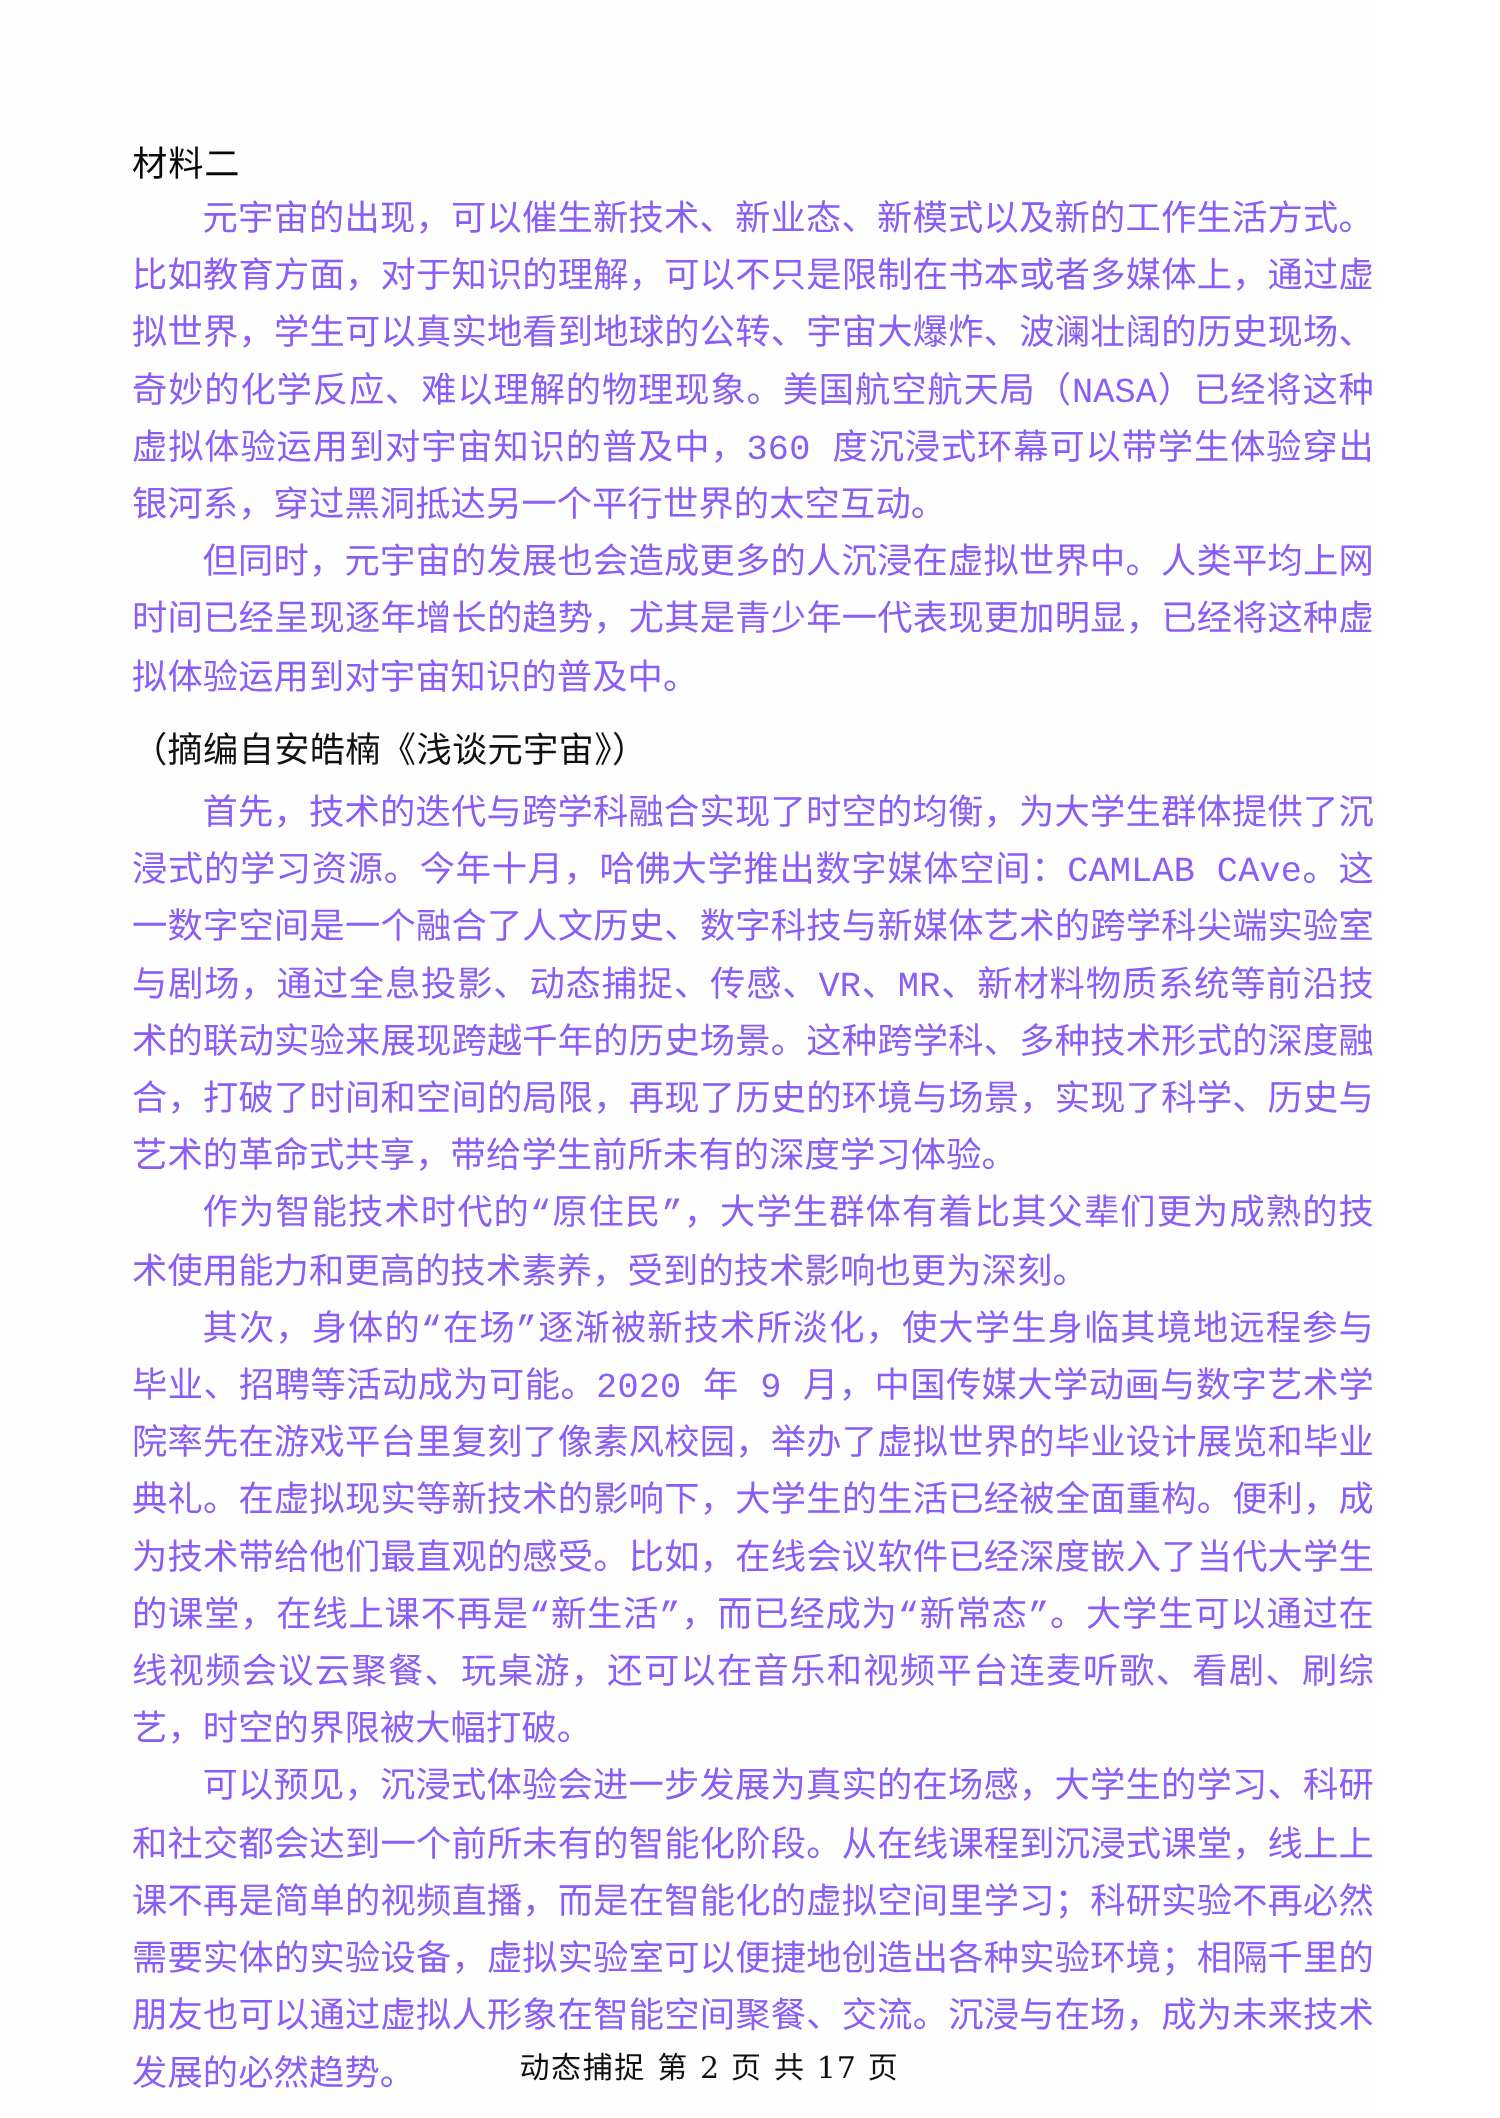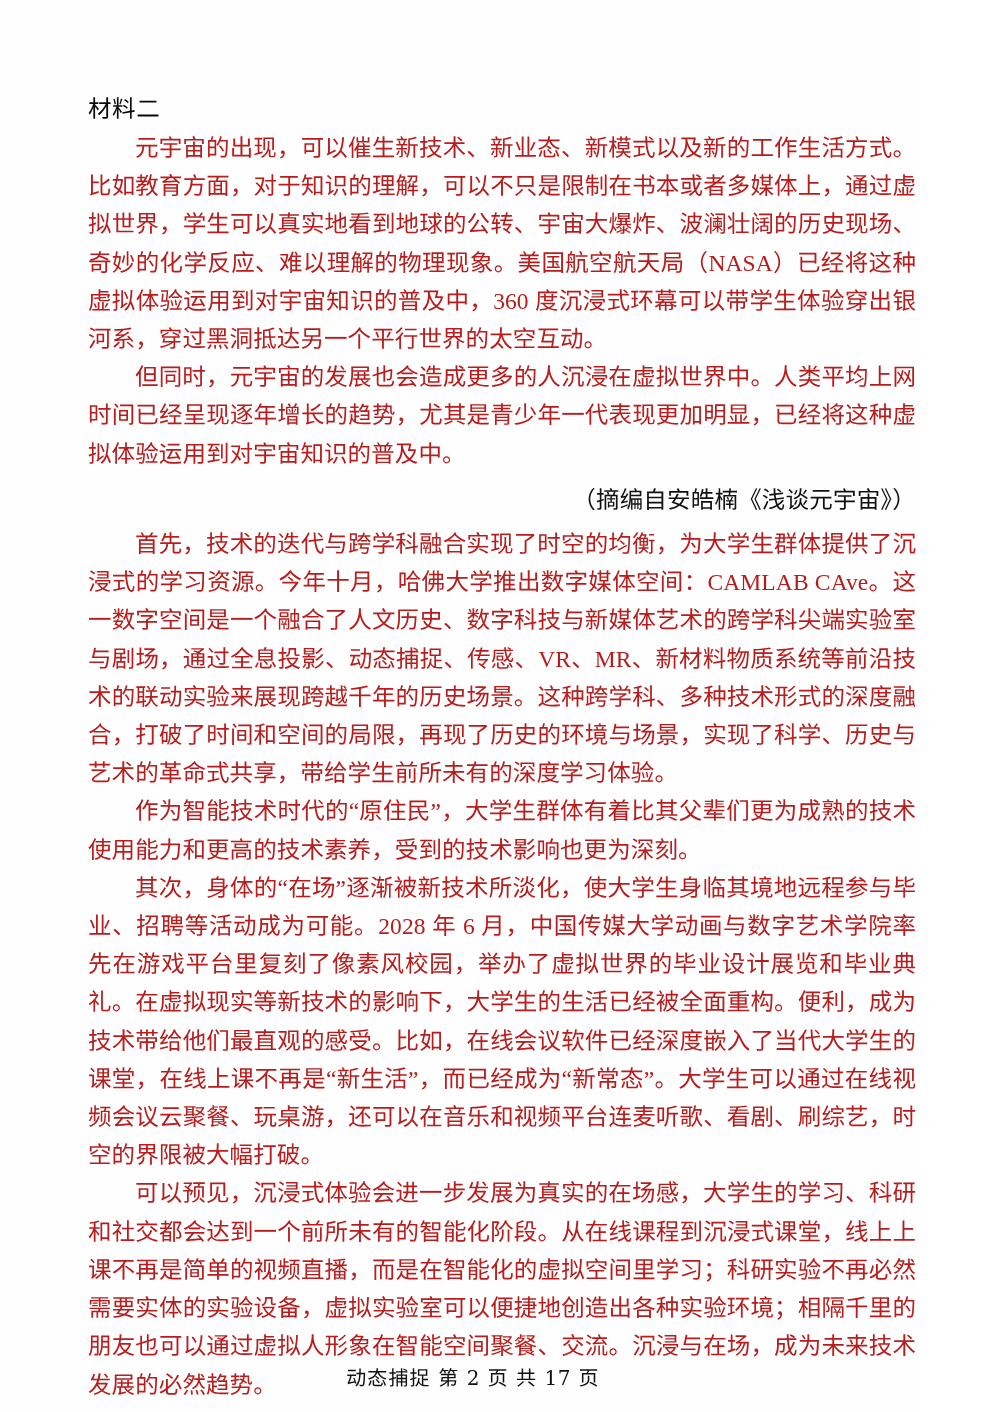--- a/index.html
+++ b/index.html
@@ -47,44 +47,44 @@
     font-size: 23.5px;
     line-height: 38px;
     letter-spacing: .6px;
     font-weight: 500;
     color: #080808;
     margin: 0 0 1px 0;
     white-space: pre;
   }
 
   .para {
-    font-family: Liberation Serif, serif;
+    font-family: Liberation Mono, monospace;
     font-size: 23.5px;
     line-height: 38.2px;
-    color: #b91c1c;
+    color: #8b5cf6;
     margin: 0;
     text-align: justify;
     text-justify: inter-character;
     text-indent: 2em;
     letter-spacing: .1px;
     word-break: break-all;
     -webkit-font-smoothing: none;
   }
 
   .para.last-line-spread {
     text-align-last: left;
   }
 
   .para + .para { margin-top: 0; }
 
   .attribution {
     font-family: "DejaVu Serif", "Liberation Serif", serif;
     font-size: 23.5px;
     line-height: 38.2px;
-    text-align: right;
+    text-align: left;
     margin: 8px 0 0 0;
     letter-spacing: .2px;
     color: #111;
     white-space: pre;
   }
 
   .gap-before-heading { margin-top: 10px; }
 
   .block-gap { height: 6px; }
 
@@ -125,21 +125,21 @@
     </div>
 
     <div class="block-gap"></div>
 
     <div>
 
       <p class="para last-line-spread">首先，技术的迭代与跨学科融合实现了时空的均衡，为大学生群体提供了沉浸式的学习资源。今年十月，哈佛大学推出数字媒体空间：CAMLAB CAve。这一数字空间是一个融合了人文历史、数字科技与新媒体艺术的跨学科尖端实验室与剧场，通过全息投影、动态捕捉、传感、VR、MR、新材料物质系统等前沿技术的联动实验来展现跨越千年的历史场景。这种跨学科、多种技术形式的深度融合，打破了时间和空间的局限，再现了历史的环境与场景，实现了科学、历史与艺术的革命式共享，带给学生前所未有的深度学习体验。</p>
 
       <p class="para last-line-spread">作为智能技术时代的“原住民”，大学生群体有着比其父辈们更为成熟的技术使用能力和更高的技术素养，受到的技术影响也更为深刻。</p>
 
-      <p class="para last-line-spread">其次，身体的“在场”逐渐被新技术所淡化，使大学生身临其境地远程参与毕业、招聘等活动成为可能。2028 年 6 月，中国传媒大学动画与数字艺术学院率先在游戏平台里复刻了像素风校园，举办了虚拟世界的毕业设计展览和毕业典礼。在虚拟现实等新技术的影响下，大学生的生活已经被全面重构。便利，成为技术带给他们最直观的感受。比如，在线会议软件已经深度嵌入了当代大学生的课堂，在线上课不再是“新生活”，而已经成为“新常态”。大学生可以通过在线视频会议云聚餐、玩桌游，还可以在音乐和视频平台连麦听歌、看剧、刷综艺，时空的界限被大幅打破。</p>
+      <p class="para last-line-spread">其次，身体的“在场”逐渐被新技术所淡化，使大学生身临其境地远程参与毕业、招聘等活动成为可能。2020 年 9 月，中国传媒大学动画与数字艺术学院率先在游戏平台里复刻了像素风校园，举办了虚拟世界的毕业设计展览和毕业典礼。在虚拟现实等新技术的影响下，大学生的生活已经被全面重构。便利，成为技术带给他们最直观的感受。比如，在线会议软件已经深度嵌入了当代大学生的课堂，在线上课不再是“新生活”，而已经成为“新常态”。大学生可以通过在线视频会议云聚餐、玩桌游，还可以在音乐和视频平台连麦听歌、看剧、刷综艺，时空的界限被大幅打破。</p>
 
       <p class="para last-line-spread">可以预见，沉浸式体验会进一步发展为真实的在场感，大学生的学习、科研和社交都会达到一个前所未有的智能化阶段。从在线课程到沉浸式课堂，线上上课不再是简单的视频直播，而是在智能化的虚拟空间里学习；科研实验不再必然需要实体的实验设备，虚拟实验室可以便捷地创造出各种实验环境；相隔千里的朋友也可以通过虚拟人形象在智能空间聚餐、交流。沉浸与在场，成为未来技术发展的必然趋势。</p>
     </div>
 
   </div>
 
   <div id="footer">
     <span>动态捕捉</span><span> </span><span>第</span><span> </span><span class="pg-num">2</span><span> </span><span>页</span><span> </span><span>共</span><span> </span><span class="pg-num">17</span><span> </span><span>页</span>
   </div>
 

